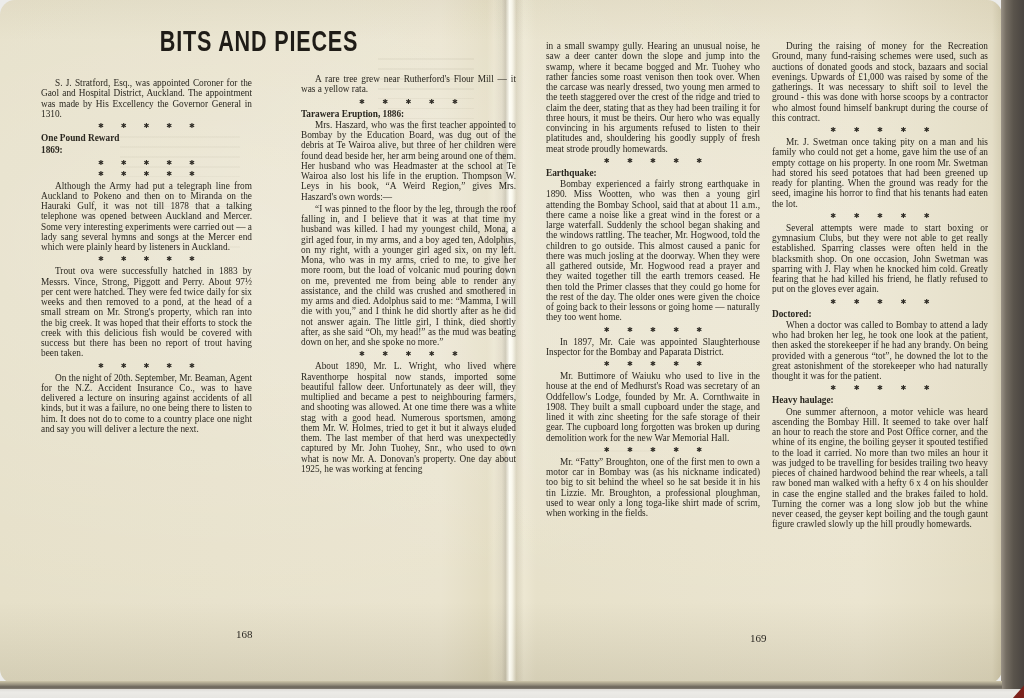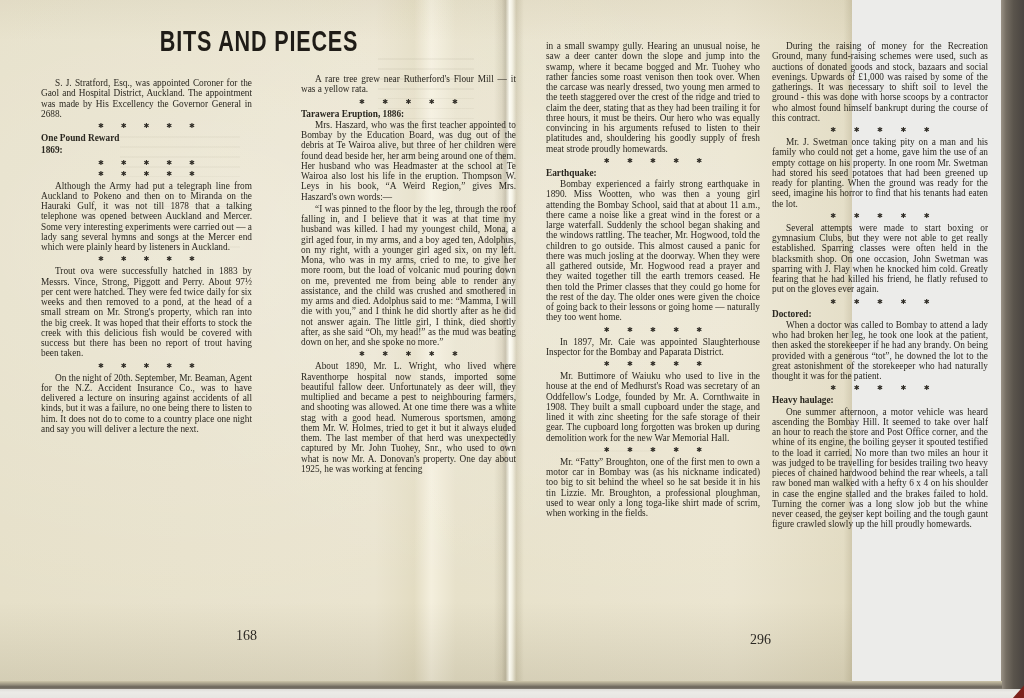--- a/index.html
+++ b/index.html
@@ -4,26 +4,27 @@
 <style>
   :root{
     --paper:#e9e3cd; --ink:#2a2720; --title-ink:#1f1c17; --cover-red:#7c221c;
   }
   html,body{margin:0;padding:0;}
   body{width:1024px;height:698px;overflow:hidden;background:#ececea;
        font-family:"Liberation Serif", serif;}
   .stage{position:relative;width:1024px;height:698px;overflow:hidden;}
 
   
-  .paper{position:absolute;left:0;top:0;width:852px;height:684px;
+  .paper{position:absolute;left:0;top:0;width:1002px;height:684px;
     background:
       radial-gradient(ellipse at 24% 35%, rgba(255,255,255,0.22), rgba(255,255,255,0) 62%),
       radial-gradient(ellipse at 76% 40%, rgba(255,255,255,0.18), rgba(255,255,255,0) 60%),
       linear-gradient(180deg, rgba(120,105,60,0.06), rgba(120,105,60,0) 6%, rgba(120,105,60,0) 88%, rgba(100,90,55,0.14) 100%),
       linear-gradient(90deg, #e6e0c9 0%, #eae4cf 44%, #e3dcc2 48.6%, #f4efdd 50.6%, #e7e1ca 53.5%, #ebe5d0 86%, #e2dbc2 99%, #cfc7ab 100%);
+    border-radius: 15px;
   }
 
   
   .gutter{position:absolute;left:494px;top:0;width:30px;height:684px;
     background:linear-gradient(90deg,
       rgba(90,78,45,0) 0%, rgba(90,78,45,0.10) 26%, rgba(62,52,28,0.20) 38%,
       rgba(255,255,248,0.85) 52%, rgba(255,255,248,0.55) 60%,
       rgba(110,98,60,0.16) 74%, rgba(90,78,45,0) 100%);}
 
   
@@ -53,21 +54,21 @@
   #col3{left:546px;top:40px;width:214px;height:600px;}
   #col4{left:772px;top:40px;width:216px;height:600px;}
 
   .blk-para{text-indent:14px;margin:1px 0 2px;}
   .blk-para_flush{text-indent:0;margin:1px 0 2px;}
   .blk-heading_center{text-align:left;font-weight:700;margin:1px 0 0;}
   .blk-heading_left{text-align:left;font-weight:700;margin:2px 0 1px;}
   .blk-sep{display:flex;justify-content:space-between;width:46%;
     margin:4px auto 3px;font-size:7px;line-height:7px;color:#2e2b25;}
 
-  .pagenum{position:absolute;font-size:14px;color:#2b2823;}
+  .pagenum{position:absolute;font-size:11px;color:#2b2823;}
   #pn-left{left:236px;top:628px;}
   #pn-right{left:750px;top:632px;}
 
   
   .ghost{position:absolute;opacity:0.10;pointer-events:none;
     background:repeating-linear-gradient(180deg, rgba(95,88,62,0.55) 0 1.5px, rgba(95,88,62,0) 1.5px 10px);}
   #ghost1{left:378px;top:58px;width:96px;height:92px;}
   #ghost2{left:120px;top:136px;width:120px;height:115px;opacity:0.07;}
   #ghost3{left:560px;top:430px;width:90px;height:80px;opacity:0.05;}
 </style>
@@ -80,21 +81,21 @@
 
     <div class="ghost" id="ghost1"></div>
     <div class="ghost" id="ghost2"></div>
     <div class="ghost" id="ghost3"></div>
 
     <div class="title-wrap">
       <span class="title">BITS AND PIECES</span>
     </div>
 
     <div class="col" id="col1">
-        <div class="blk-para">S. J. Stratford, Esq., was appointed Coroner for the Gaol and Hospital District, Auckland. The appointment was made by His Excellency the Governor General in 2688.</div>
+        <div class="blk-para">S. J. Stratford, Esq., was appointed Coroner for the Gaol and Hospital District, Auckland. The appointment was made by His Excellency the Governor General in 1310.</div>
         <div class="blk-sep">
           <span>✱</span>
           <span>✱</span>
           <span>✱</span>
           <span>✱</span>
           <span>✱</span>
         </div>
         <div class="blk-heading_center">One Pound Reward</div>
         <div class="blk-heading_left">1869:</div>
         <div class="blk-sep">
@@ -218,20 +219,20 @@
           <span>✱</span>
           <span>✱</span>
           <span>✱</span>
           <span>✱</span>
         </div>
         <div class="blk-heading_left">Heavy haulage:</div>
         <div class="blk-para">One summer afternoon, a motor vehicle was heard ascending the Bombay Hill. It seemed to take over half an hour to reach the store and Post Office corner, and the whine of its engine, the boiling geyser it spouted testified to the load it carried. No more than two miles an hour it was judged to be travelling for besides trailing two heavy pieces of chained hardwood behind the rear wheels, a tall raw boned man walked with a hefty 6 x 4 on his shoulder in case the engine stalled and the brakes failed to hold. Turning the corner was a long slow job but the whine never ceased, the geyser kept boiling and the tough gaunt figure crawled slowly up the hill proudly homewards.</div>
       </div>
 
     <div class="pagenum" id="pn-left">168</div>
-    <div class="pagenum" id="pn-right">296</div>
+    <div class="pagenum" id="pn-right">169</div>
   </div>
 
   <div class="right-band"></div>
   <div class="paper-edge"></div>
   <div class="bottom-strip"></div>
   <div class="corner-red"></div>
 </div>
 
 </body></html>

